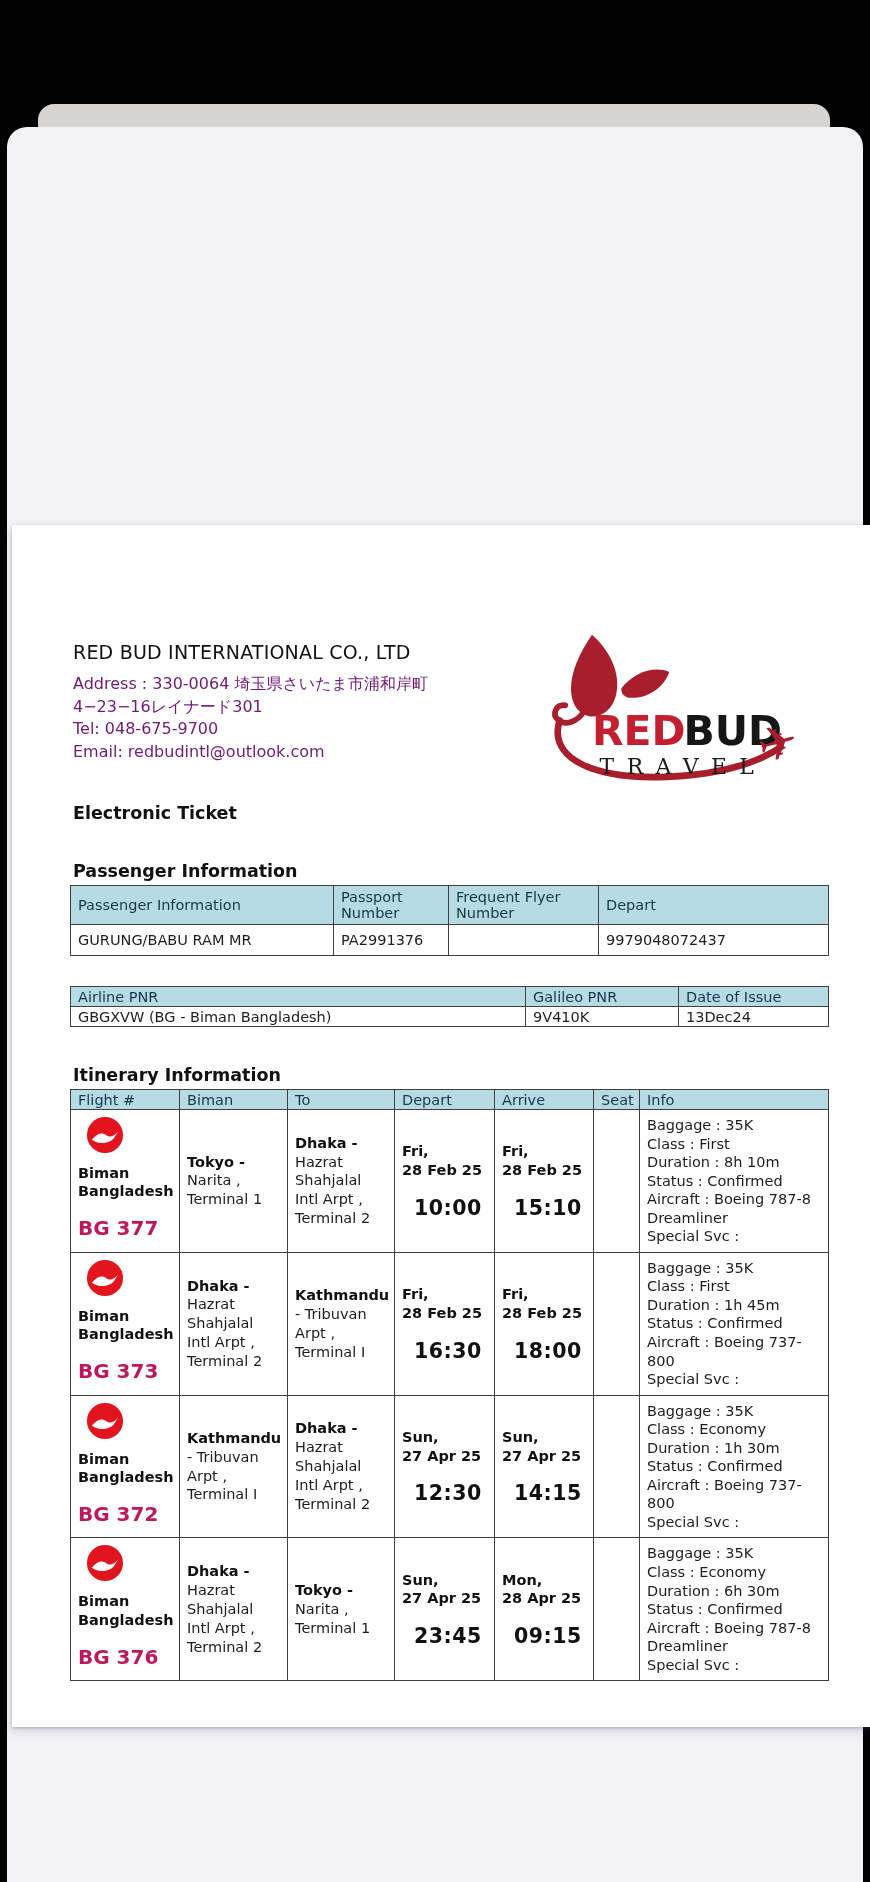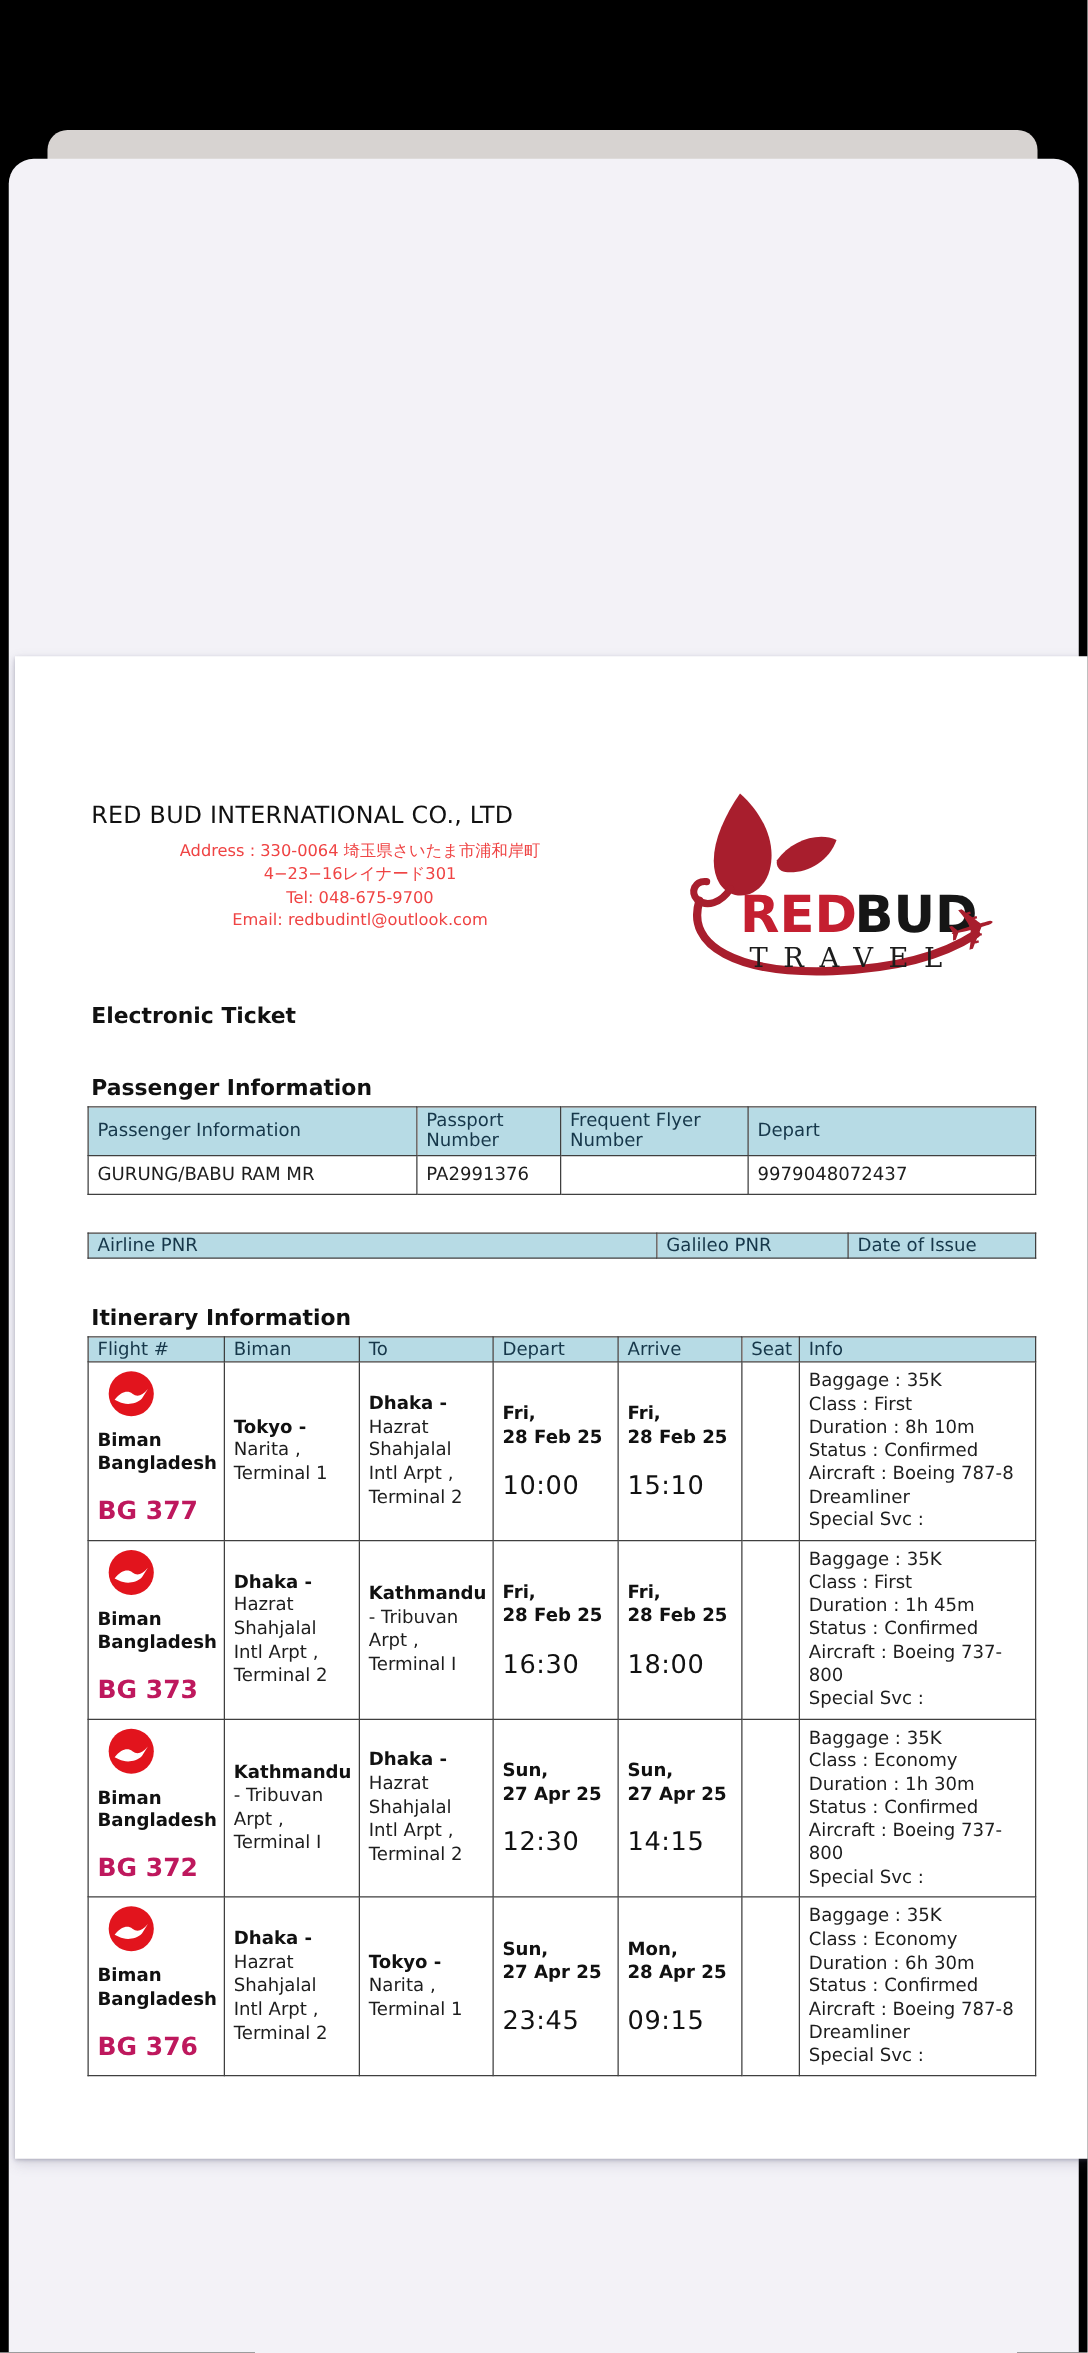--- a/index.html
+++ b/index.html
@@ -25,21 +25,21 @@
     background:#ffffff;
     box-shadow:0 1px 3px rgba(80,80,110,.35), 0 4px 10px rgba(80,80,110,.18);
     box-sizing:border-box;
     padding:116px 50px 0 52px;
     color:#1f1f1f;
   }
   
   .letterhead{display:flex;justify-content:space-between;align-items:flex-start;}
   .company-block{width:430px;padding-left:9px;}
   .company-name{font-size:19px;font-weight:normal;color:#111;margin:0 0 10px 0;letter-spacing:.2px;}
-  .company-line{font-size:13px;line-height:1.42;color:#ef4444;text-align:center;}
+  .company-line{font-size:16px;line-height:1.42;color:#701a75;}
   .logo-box{width:292px;height:164px;position:relative;margin-top:-12px;margin-right:2px;}
   
   .h-doc{font-size:17.5px;font-weight:bold;color:#111;margin:10px 0 0 9px;}
   .h-sec{font-size:17.5px;font-weight:bold;color:#111;margin:38px 0 4px 9px;}
   
   table{border-collapse:collapse;table-layout:fixed;width:758px;margin-left:6px;}
   th,td{border:1px solid #3f3f3f;text-align:left;vertical-align:middle;
         font-size:14.5px;font-weight:normal;color:#1d1d1d;
         padding:3px 7px;box-sizing:border-box;overflow:hidden;}
   th{background:#b7dbe5;color:#16374a;}
@@ -51,21 +51,21 @@
   .itin-table th{height:20px;padding-top:1px;padding-bottom:1px;}
   .itin-table td{vertical-align:middle;padding:6px 7px;}
   .itin-table td.cell-flight,.itin-table td.cell-info{vertical-align:top;}
   .cell-flight{padding-top:8px;}
   .airline-name{font-weight:bold;font-size:14.5px;line-height:1.25;margin-top:10px;color:#111;}
   .flight-no{font-weight:bold;font-size:20px;margin-top:16px;color:#be185d;}
   .biman-badge{display:block;width:38px;height:38px;margin-left:8px;}
   .city-bold{display:block;font-weight:bold;color:#111;line-height:1.3;}
   .city-rest{display:inline;line-height:1.3;}
   .dt-day{font-weight:bold;color:#111;line-height:1.3;}
-  .dt-time{font-weight:normal;color:#111;font-size:20.5px;margin-top:16px;letter-spacing:.5px;}
+  .dt-time{font-weight:bold;color:#111;font-size:20.5px;margin-top:16px;letter-spacing:.5px;margin-left:12px;}
   .info-line{font-size:14.5px;line-height:1.28;color:#1d1d1d;}
   .fromto{line-height:1.3;}
 </style>
 </head>
 <body>
 
 <div class="stage">
   <div class="sheet-peek"></div>
 
   <div class="preview-card">
@@ -130,20 +130,25 @@
         <colgroup>
             <col style="width:455px">
             <col style="width:153px">
             <col style="width:150px">
           </colgroup>
         <tbody>
             <tr>
           <th>Airline PNR</th>
           <th>Galileo PNR</th>
           <th>Date of Issue</th>
+        </tr>
+        <tr>
+          <td>GBGXVW (BG - Biman Bangladesh)</td>
+          <td>9V410K</td>
+          <td>13Dec24</td>
         </tr>
       </tbody>
         </table>
 
       <h3 class="h-sec">Itinerary Information</h3>
       <table class="itin-table">
         <colgroup>
           <col style="width:109px">
             <col style="width:108px">
             <col style="width:107px">

